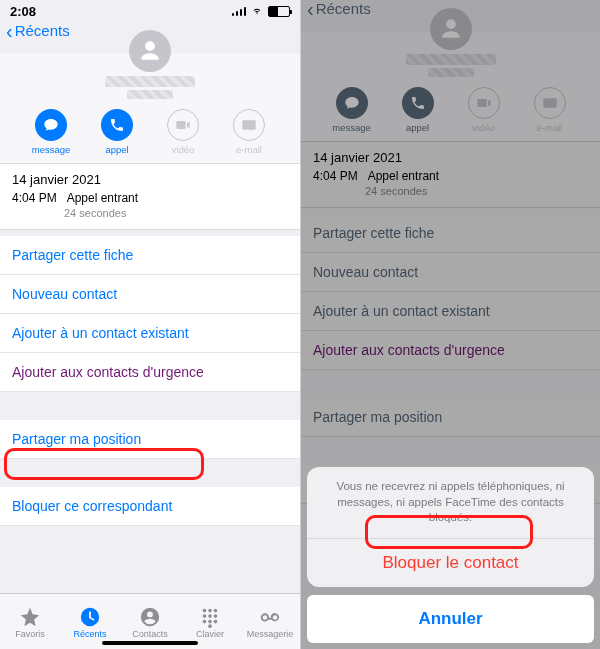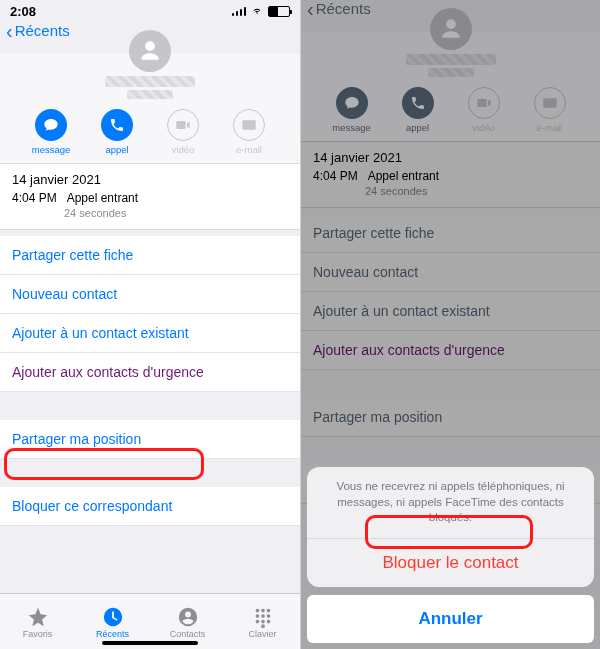--- a/index.html
+++ b/index.html
@@ -210,20 +210,26 @@
             <circle cx="6" cy="11" r="2"></circle>
             <circle cx="12" cy="11" r="2"></circle>
             <circle cx="18" cy="11" r="2"></circle>
             <circle cx="6" cy="17" r="2"></circle>
             <circle cx="12" cy="17" r="2"></circle>
             <circle cx="18" cy="17" r="2"></circle>
             <circle cx="12" cy="22" r="2"></circle>
           </svg>
         <span class="tlbl">Clavier</span>
       </div>
+      <div class="tab">
+        <svg viewBox="0 0 24 24">
+            <path d="M6.5 8a4.5 4.5 0 103.7 7H13.8a4.5 4.5 0 10-.9-2H11.1a4.5 4.5 0 00-4.6-5zM6.5 15a2.5 2.5 0 112.5-2.5A2.5 2.5 0 016.5 15zm11 0a2.5 2.5 0 112.5-2.5 2.5 2.5 0 01-2.5 2.5z"></path>
+          </svg>
+        <span class="tlbl">Messagerie</span>
+      </div>
     </div>
     <div class="homebar"></div>
   </div>
 
   <div class="phone dim">
 
     <div class="navrow">
       <div class="back">
         <span class="chev">‹</span>
         <span>Récents</span>

